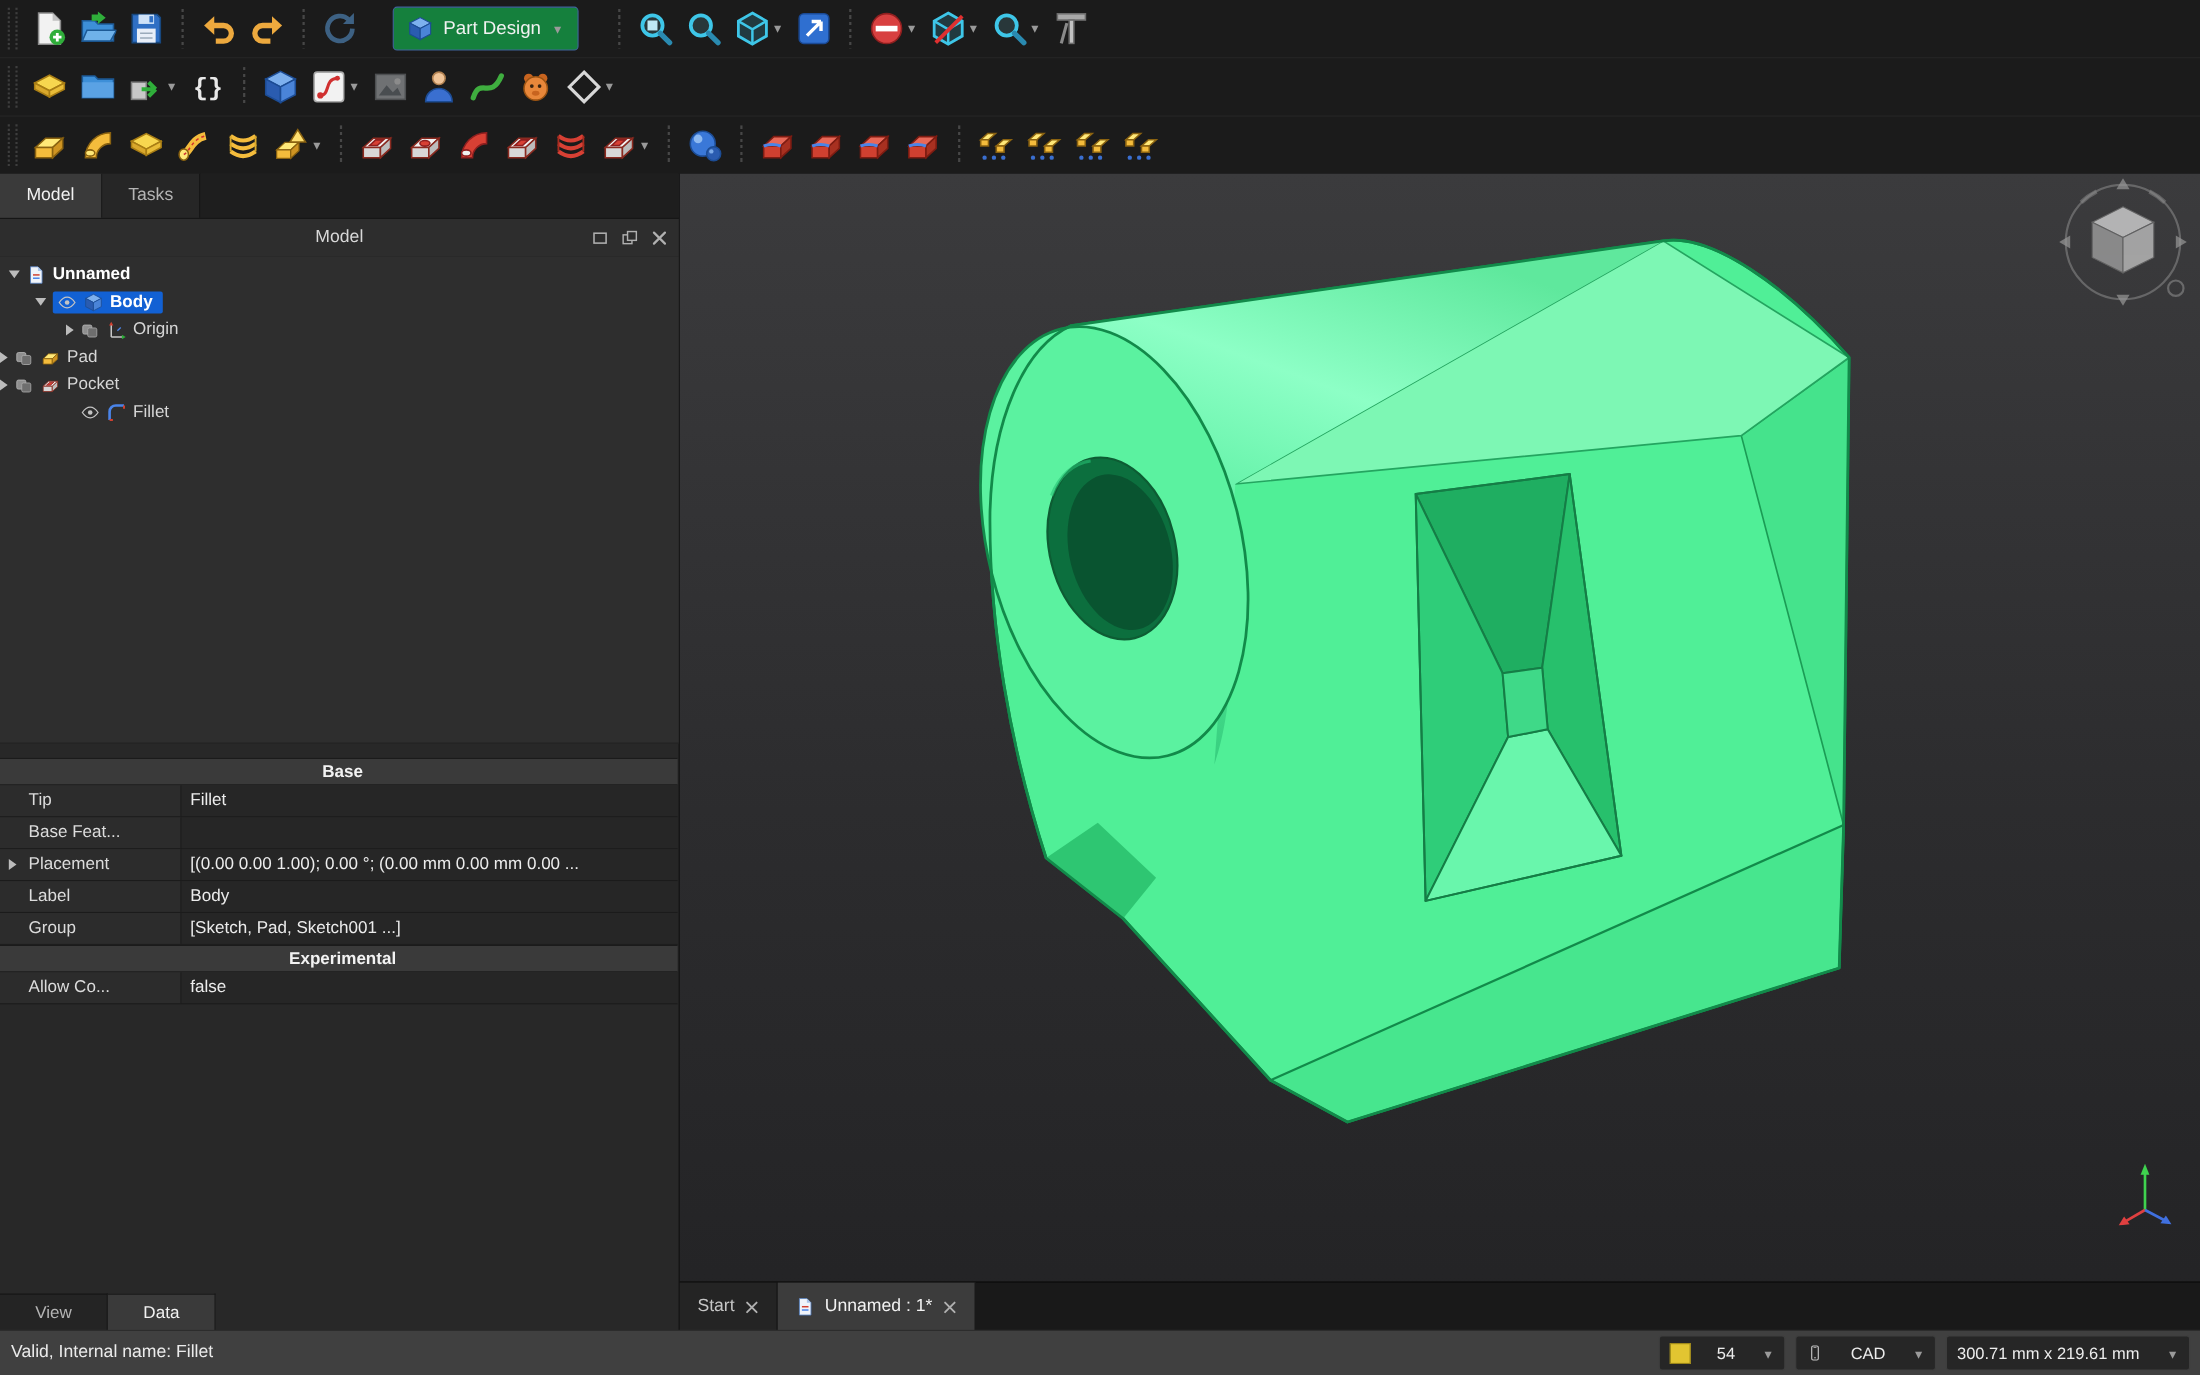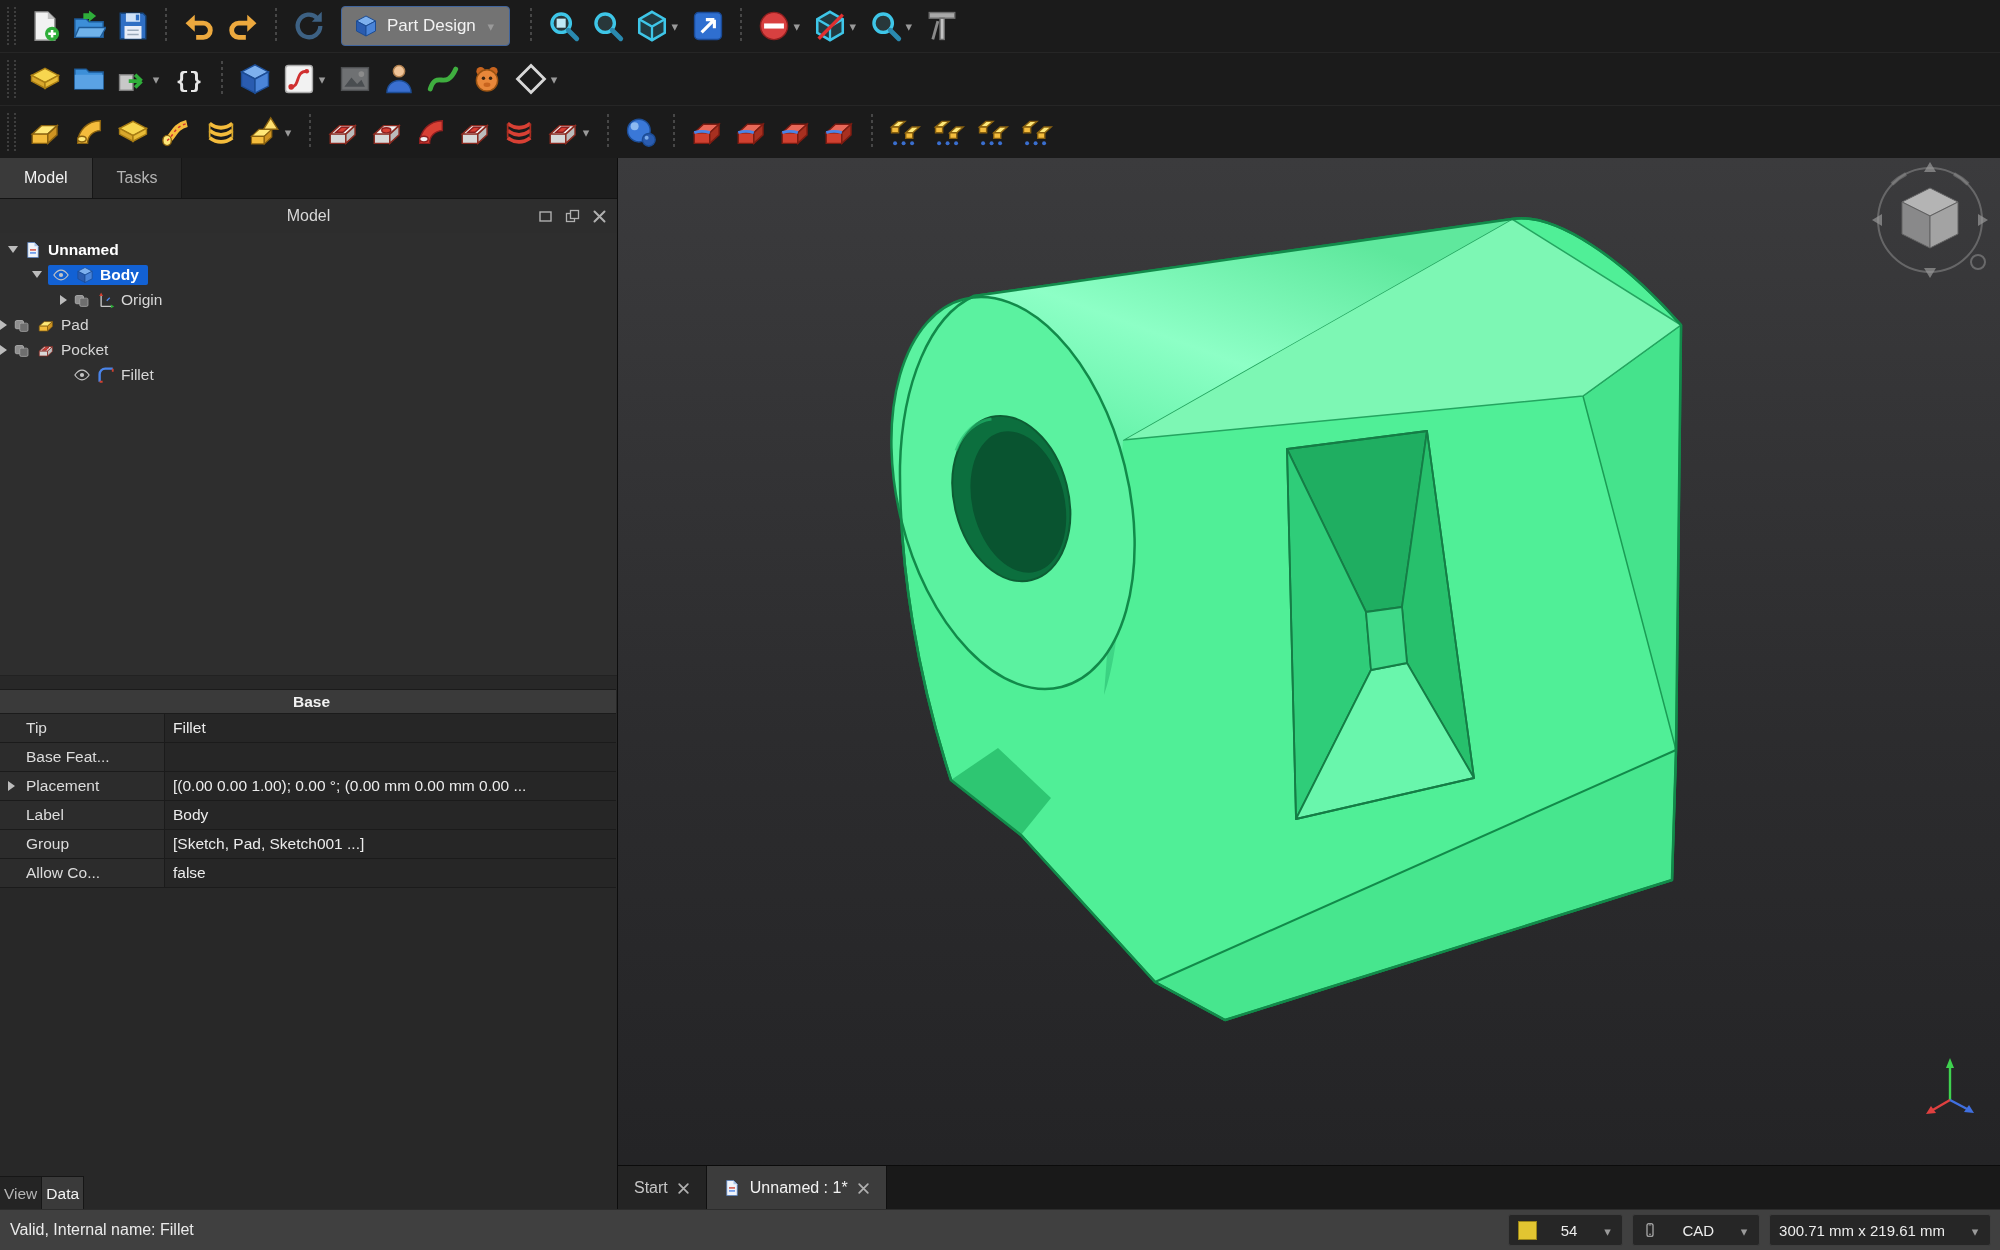--- a/index.html
+++ b/index.html
@@ -12,22 +12,22 @@
   .toolbars{position:absolute;top:0;left:0;right:0;height:158px;background:#1b1b1b;}
   .trow{display:flex;align-items:center;height:52px;padding-left:4px;border-bottom:1px solid #262626;}
   .tbtn{height:46px;display:flex;align-items:center;justify-content:center;padding:0 5px;border-radius:4px;}
   .ic{width:34px;height:34px;display:block;}
   .s24{width:24px;height:24px}.s18{width:18px;height:18px}.s16{width:16px;height:16px}
   .dd{width:12px;display:inline-block;text-align:center;}
   .dd::after{content:"▾";color:#9a9a9a;font-size:13px;}
   .sep{width:2px;height:36px;margin:0 10px;background:repeating-linear-gradient(180deg,#474747 0 3px,transparent 3px 6px);}
   .handle{width:5px;height:38px;margin:0 7px 0 3px;border-left:2px dotted #3e3e3e;border-right:2px dotted #3e3e3e;}
   .dim{opacity:.55}
-  .wbcombo{height:38px;display:flex;align-items:center;gap:9px;padding:0 12px;margin:0 10px;
-    background:#737373;border:1px solid #40649c;border-radius:4px;color:#f2f2f2;font-size:17px;}
+  .wbcombo{height:38px;display:flex;align-items:center;gap:9px;padding:0 12px;margin:0 26px;
+    background:#15803d;border:1px solid #40649c;border-radius:4px;color:#f2f2f2;font-size:17px;}
   
   .lpanel{position:absolute;top:158px;left:0;width:617px;bottom:40px;background:#282828;border-right:1px solid #0d0d0d;}
   .ltabs{height:40px;display:flex;background:#1e1e1e;border-bottom:1px solid #141414;}
   .ltab{padding:0 24px;display:flex;align-items:center;font-size:16px;color:#b4b4b4;background:#262626;border-right:1px solid #161616;}
   .ltab.active{background:#3a3a3a;color:#f2f2f2;}
   .phead{height:34px;display:flex;align-items:center;justify-content:center;position:relative;
     background:#2d2d2d;border-bottom:1px solid #1b1b1b;color:#d8d8d8;font-size:16px;}
   .wbtns{position:absolute;right:10px;display:flex;gap:12px;align-items:center;}
   .wbtn svg{width:15px;height:15px;display:block;}
   .tree{position:absolute;top:75px;left:0;right:0;height:438px;background:#2e2e2e;padding-top:4px;border-bottom:1px solid #222;}
@@ -43,21 +43,21 @@
   .psec{height:23px;line-height:23px;background:#3a3a3a;color:#f2f2f2;font-weight:bold;padding-left:7px;
     border-top:1px solid #1b1b1b;border-bottom:1px solid #1b1b1b;}
   .prow{display:flex;height:28px;border-bottom:1px solid #1b1b1b;}
   .plabel{width:138px;flex:none;background:#2c2c2c;color:#dcdcdc;display:flex;align-items:center;
     padding-left:26px;position:relative;border-right:1px solid #1b1b1b;}
   .pexp{position:absolute;left:8px;top:50%;margin-top:-5px;width:0;height:0;
     border-top:5px solid transparent;border-bottom:5px solid transparent;border-left:7px solid #bcbcbc;}
   .pvalue{flex:1;background:#262626;color:#ececec;display:flex;align-items:center;padding-left:8px;
     white-space:nowrap;overflow:hidden;}
   .btabs{position:absolute;bottom:0;left:0;height:34px;display:flex;}
-  .btab{padding:0 4px;display:flex;align-items:center;font-size:15.5px;background:#242424;color:#b4b4b4;
+  .btab{padding:0 32px;display:flex;align-items:center;font-size:15.5px;background:#242424;color:#b4b4b4;
     border-right:1px solid #161616;border-top:1px solid #161616;}
   .btab.active{background:#3a3a3a;color:#f2f2f2;}
   
   .viewport{position:absolute;left:618px;top:158px;right:0;bottom:40px;
     background:linear-gradient(180deg,#3b3b3d 0%,#2c2c2e 55%,#232325 100%);overflow:hidden;}
   .model{position:absolute;inset:0;width:100%;height:100%;}
   .navcube{position:absolute;top:0;right:2px;width:132px;height:132px;opacity:.85;}
   .axis{position:absolute;bottom:96px;right:22px;width:56px;height:64px;}
   
   .dtabs{position:absolute;left:618px;right:0;bottom:40px;height:44px;background:#191919;border-top:1px solid #0b0b0b;display:flex;}
@@ -664,20 +664,21 @@
       <div class="pvalue">[(0.00 0.00 1.00); 0.00 °; (0.00 mm  0.00 mm  0.00 ...</div>
     </div>
     <div class="prow">
       <div class="plabel">Label</div>
       <div class="pvalue">Body</div>
     </div>
     <div class="prow">
       <div class="plabel">Group</div>
       <div class="pvalue">[Sketch, Pad, Sketch001 ...]</div>
     </div>
+    <div class="psec">Experimental</div>
     <div class="prow">
       <div class="plabel">Allow Co...</div>
       <div class="pvalue">false</div>
     </div>
   </div>
 
   <div class="btabs">
     <div class="btab">
         <span>View</span>
       </div>

